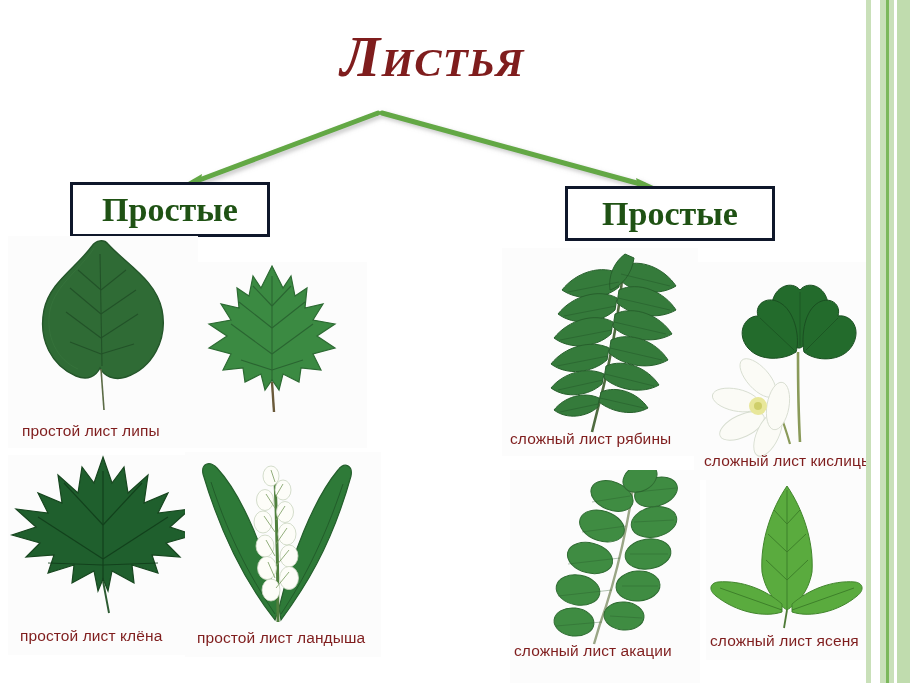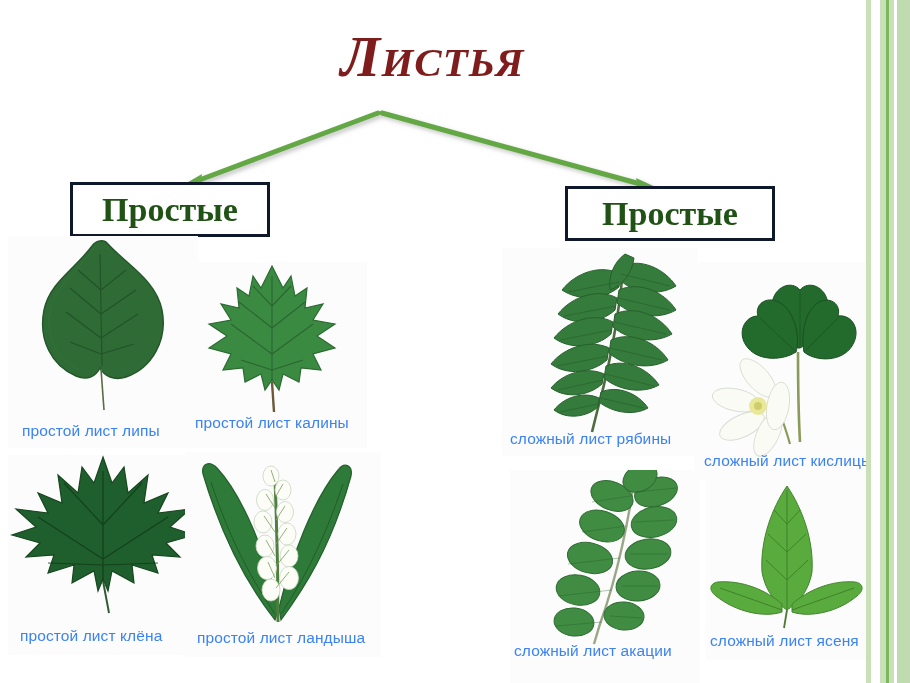--- a/index.html
+++ b/index.html
@@ -50,21 +50,21 @@
   }
   #box-simple{left:70px;top:182px;width:200px;height:55px;}
   #box-compound{left:565px;top:186px;width:210px;height:55px;}
 
   
   .card{position:absolute;background:#fcfcfc;overflow:hidden;}
   .card .cap{
     position:absolute;
     font-family:"Liberation Sans",sans-serif;
     font-size:15.5px;
-    color:#3b82f6;
+    color:#7f1d1d;
     white-space:nowrap;
     letter-spacing:.1px;
   }
   .leafwrap{position:absolute;}
   svg{display:block;overflow:visible;}
 
   
   #card-linden   {left:8px;  top:236px; width:190px;height:212px;}
   #card-viburnum {left:185px;top:262px; width:182px;height:186px;}
   #card-maple    {left:8px;  top:455px; width:190px;height:200px;}
@@ -140,21 +140,20 @@
           <path d="M77 66 L44 40"></path>
             <path d="M77 66 L110 40"></path>
           <path d="M77 108 L46 98"></path>
             <path d="M77 108 L108 98"></path>
           <path d="M77 44 L58 24"></path>
             <path d="M77 44 L96 24"></path>
         </g>
         <path d="M77 120 L79 150" stroke="#6a5a3a" stroke-width="2.4" fill="none"></path>
       </svg>
     </div>
-    <div class="cap" style="left:10px;top:152px;">простой лист калины</div>
   </div>
 
   <div class="card" id="card-maple">
     <div class="leafwrap" style="left:0px;top:0px;">
       <svg width="190" height="160" viewBox="0 0 190 160">
         <path d="M95 2 L104 28 L116 12 L120 38 L140 20 L136 48 L160 38 L150 58
                  L182 54 L162 72 L186 80 L158 88 L172 102 L144 100 L150 118
                  L124 110 L126 128 L104 116 L100 136 L95 124 L90 136 L86 116
                  L64 128 L66 110 L40 118 L46 100 L18 102 L32 88 L4 80 L28 72
                  L8 54 L40 58 L30 38 L54 48 L50 20 L70 38 L74 12 L86 28 Z" fill="#1f5f2d" stroke="#17461f" stroke-width="1.2"></path>

